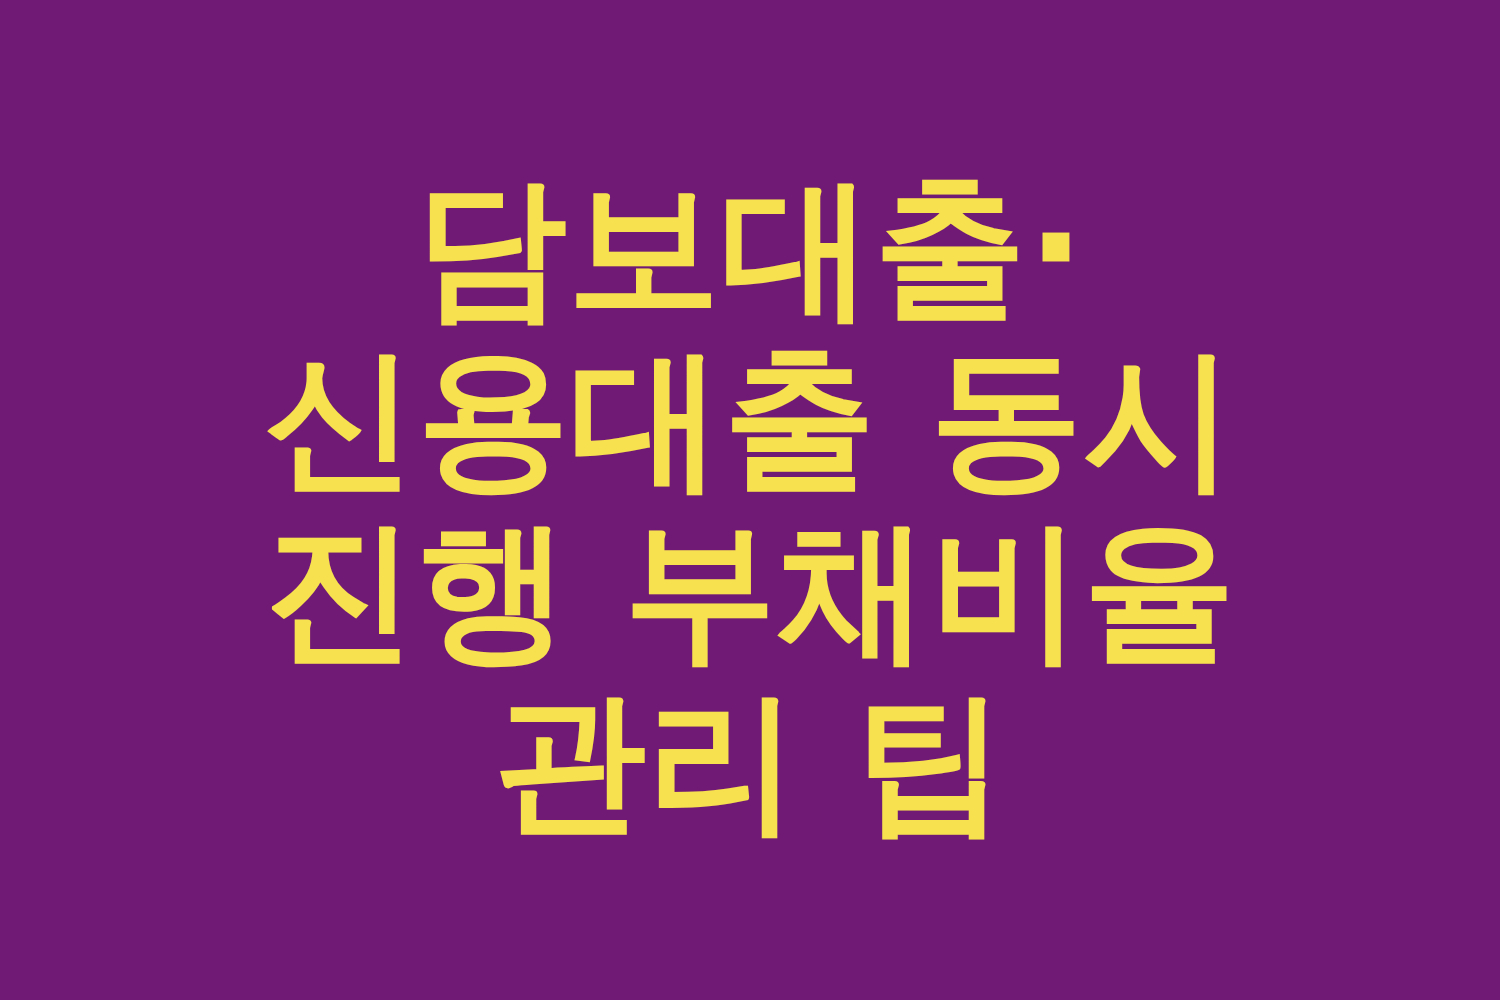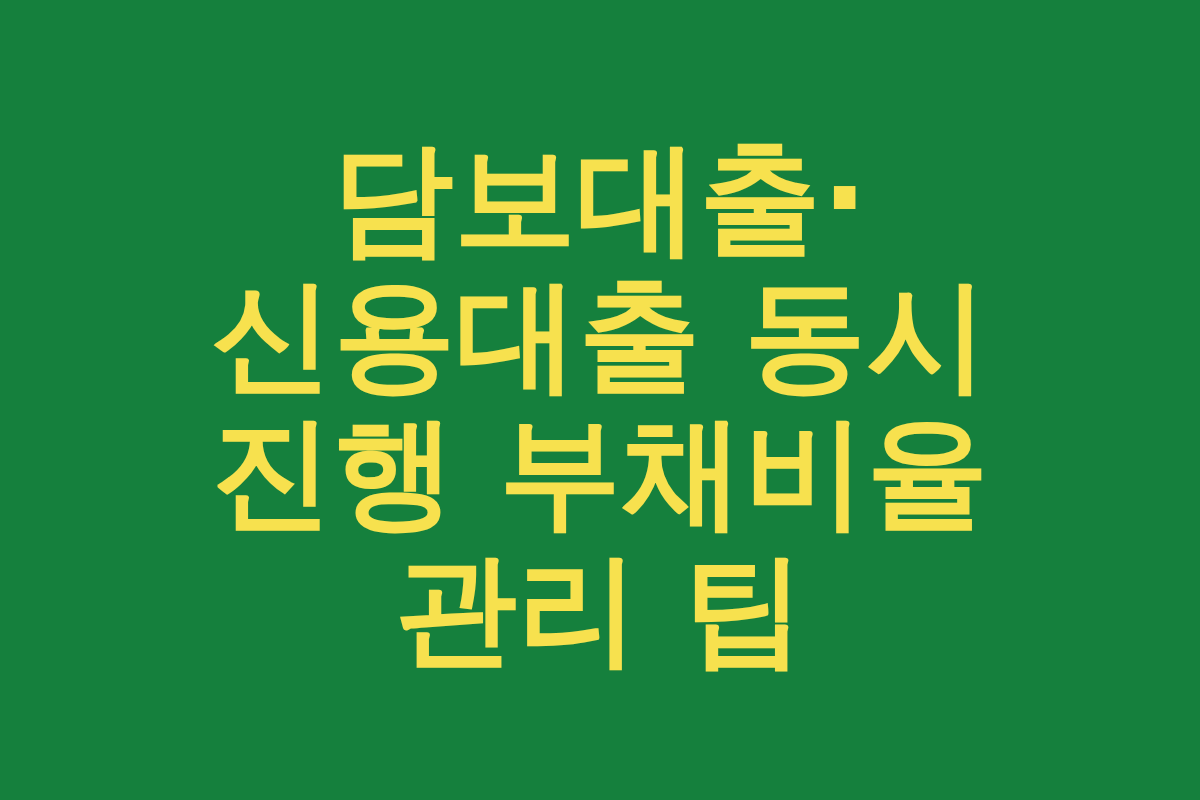--- a/index.html
+++ b/index.html
@@ -47,21 +47,21 @@
     word-break: keep-all;
     overflow-wrap: break-word;
     white-space: normal;
     -webkit-font-smoothing: antialiased;
     text-rendering: optimizeLegibility;
   }
 </style>
 </head>
 <body>
 
-<div id="thumbnail-canvas" style="background: #15803d;">
+<div id="thumbnail-canvas" style="background: #701a75;">
 
   <div id="headline-block">
 
     <h1 id="headline-text" style="color: rgb(247, 225, 78); font-size: 122px; line-height: 137px; text-align: center;">담보대출·신용대출 동시 진행 부채비율 관리 팁</h1>
 
   </div>
 
 </div>
 
 </body></html>

